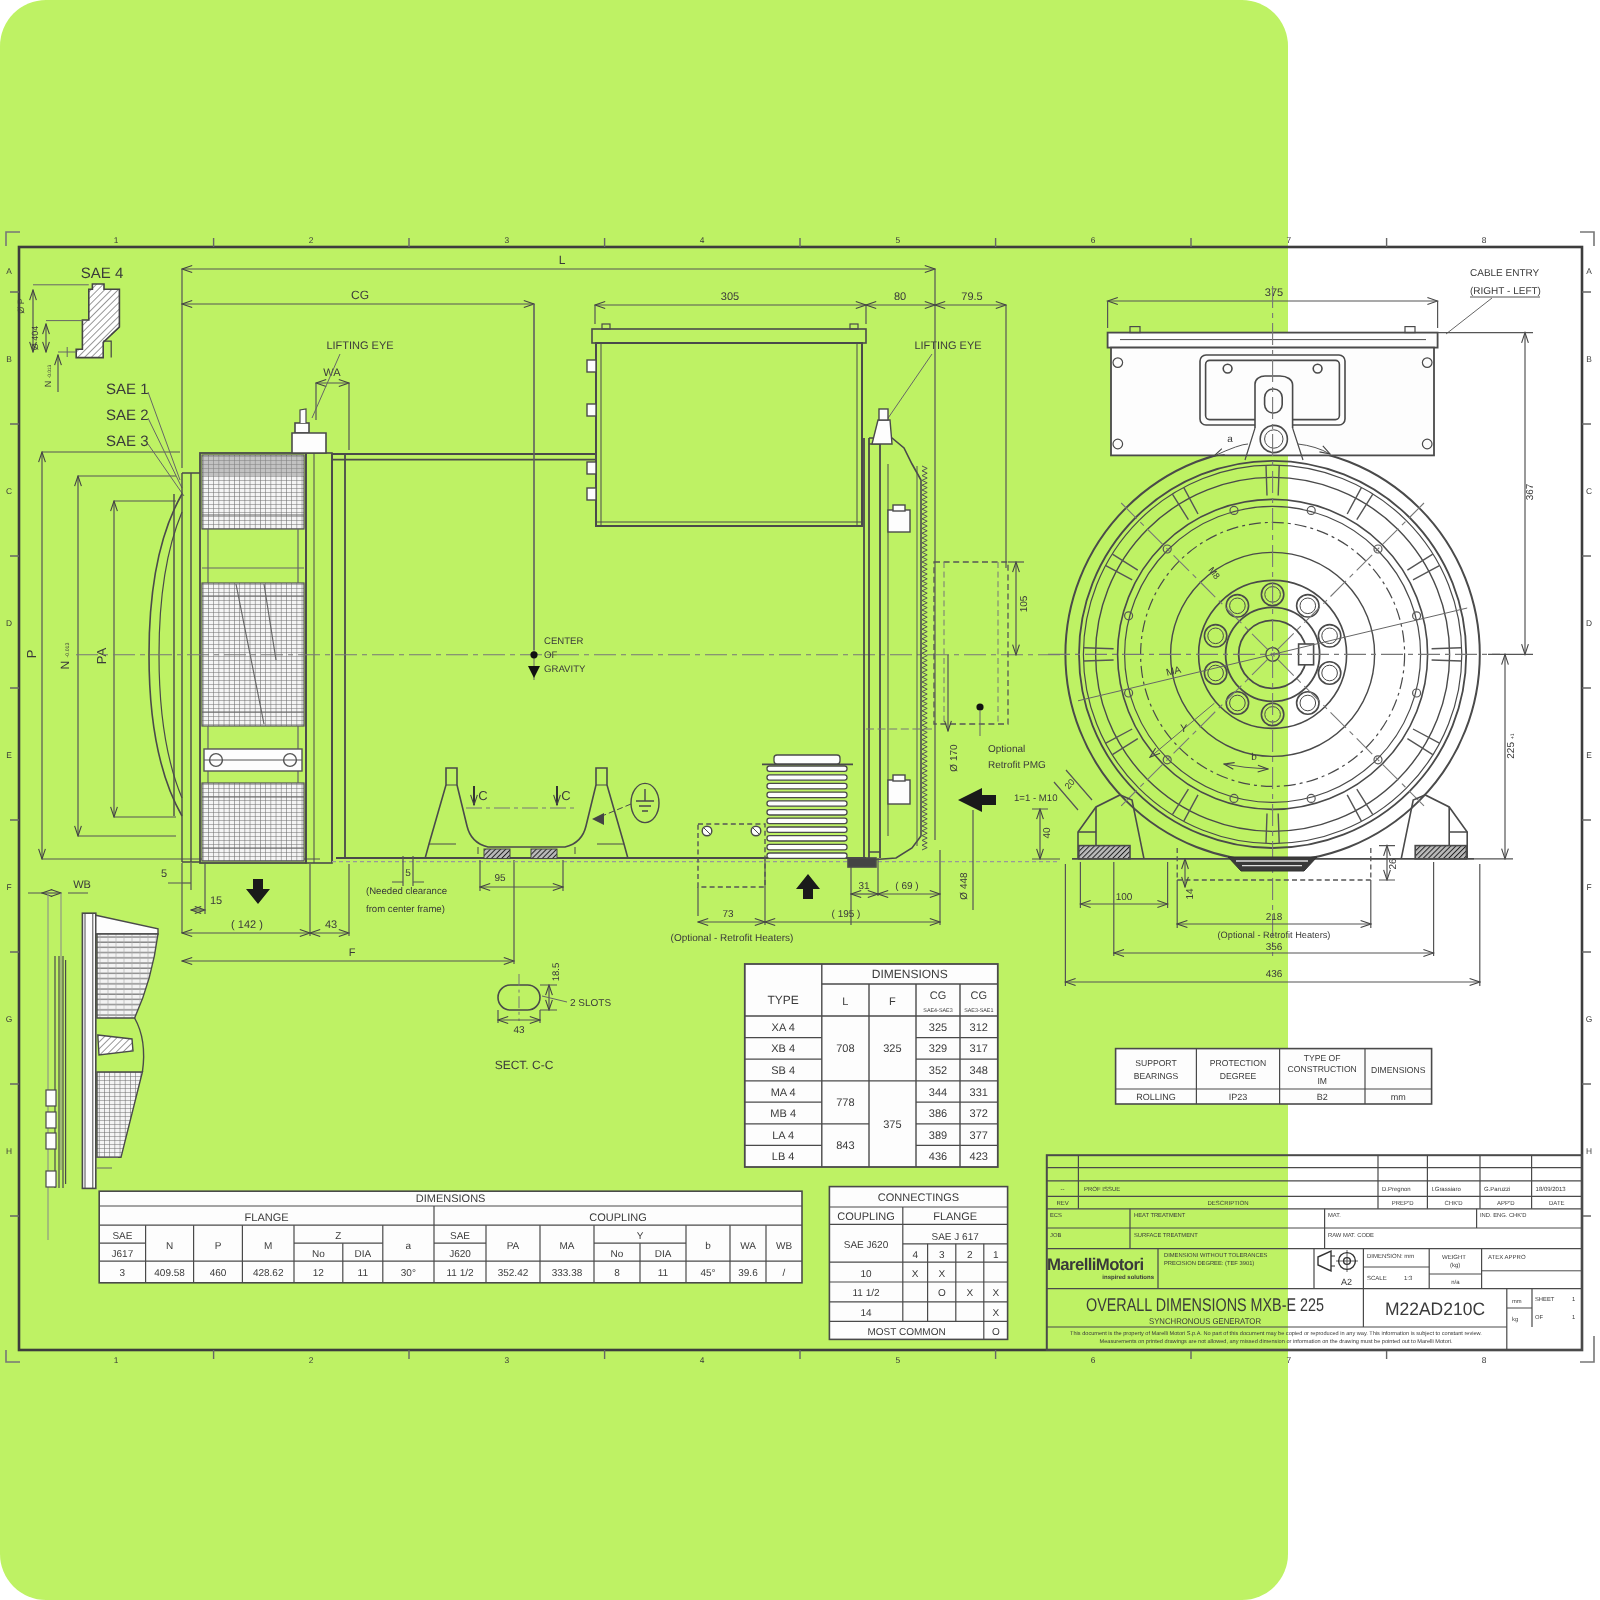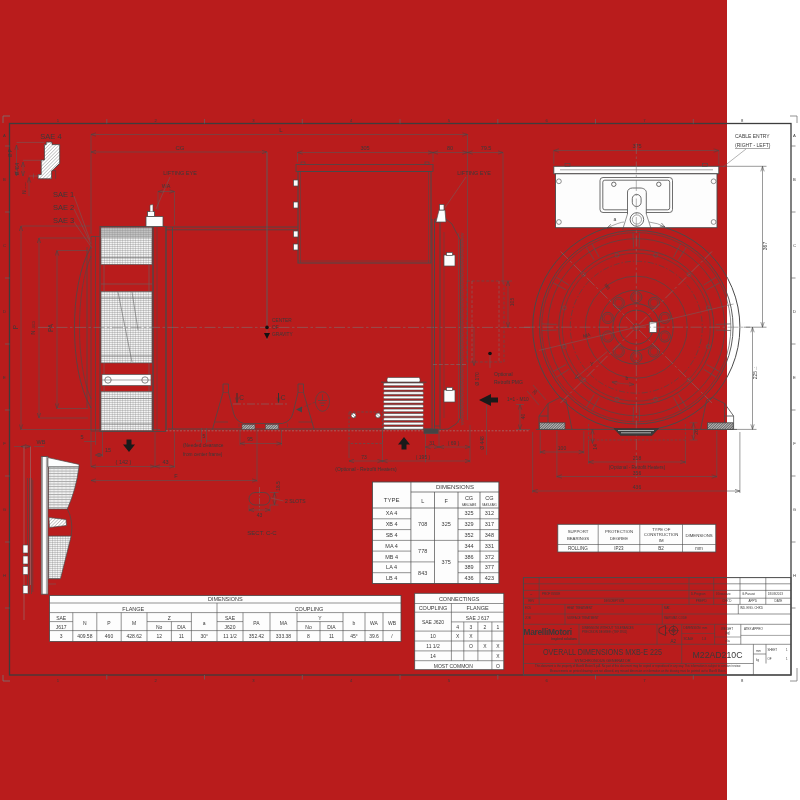--- a/index.html
+++ b/index.html
@@ -1,16 +1,16 @@
 <!DOCTYPE html>
 <html><head>
 <meta charset="utf-8">
 <style>
 html,body{margin:0;padding:0;background:#ffffff;}
-#page{width:727px;height:800px;position:relative;background:#b91c1c;font-family:"Liberation Sans", sans-serif;}
+#page{width:644px;height:800px;position:relative;background:#bef264;font-family:"Liberation Sans", sans-serif;border-radius:23px;}
 svg{position:absolute;top:0;left:0;}
 text{font-family:"Liberation Sans", sans-serif;fill:#3a3a3a;}
 </style>
 </head>
 <body>
 <div id="page">
 <svg width="800" height="800" viewBox="0 0 800 800">
 <defs>
 <pattern id="mesh" width="2.6" height="2.0" patternUnits="userSpaceOnUse">
  <rect width="2.6" height="2.0" fill="#f4f4f4"></rect>

